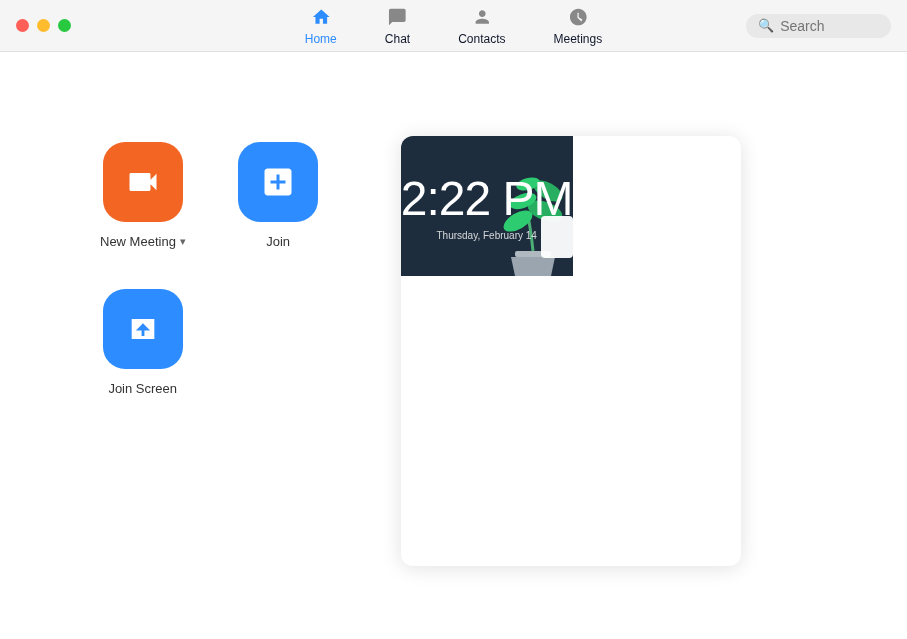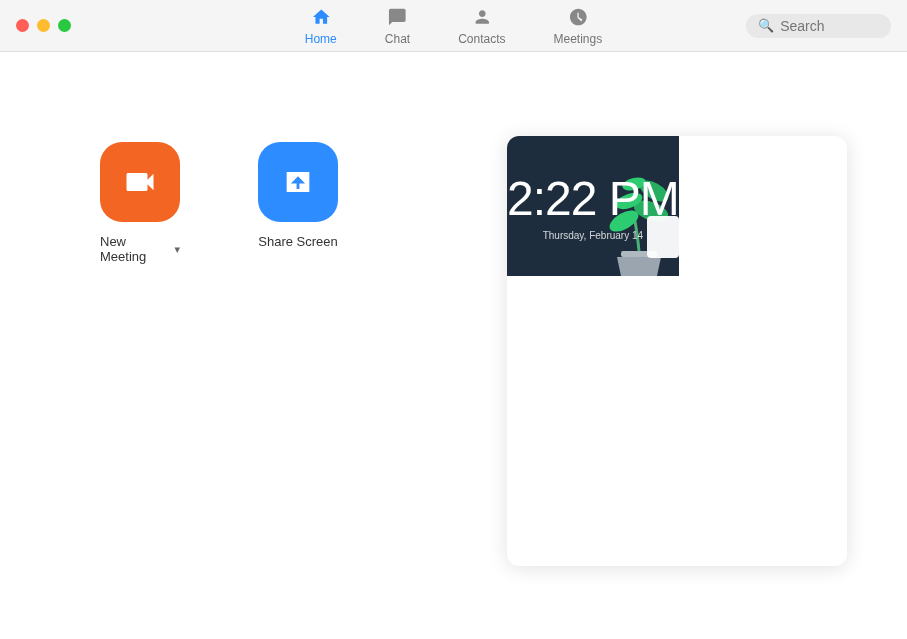--- a/index.html
+++ b/index.html
@@ -45,21 +45,21 @@
       transform: translateX(-50%);
       top: 0;
       height: 52px;
     }
     .nav-item {
       display: flex;
       flex-direction: column;
       align-items: center;
       gap: 2px;
       cursor: pointer;
-      color: #737373;
+      color: #0f172a;
       font-size: 12px;
       padding: 8px 4px;
       text-decoration: none;
     }
     .nav-item.active {
       color: #2d8cff;
     }
     .nav-icon {
       font-size: 18px;
       line-height: 1;
@@ -93,22 +93,22 @@
       display: flex;
       padding: 60px 60px 40px 100px;
       gap: 80px;
       height: calc(639px - 52px);
       background: white;
     }
 
     
     .action-grid {
       display: grid;
-      grid-template-columns: 1fr 1fr 1fr;
-      gap: 40px 78px;
+      grid-template-columns: 1fr 1fr;
+      gap: 40px 50px;
       align-content: start;
       padding-top: 30px;
     }
 
     .action-item {
       display: flex;
       flex-direction: column;
       align-items: center;
       gap: 12px;
       cursor: pointer;
@@ -280,30 +280,40 @@
         <svg width="36" height="36" viewBox="0 0 24 24" fill="white">
           <path d="M17 10.5V7c0-.55-.45-1-1-1H4c-.55 0-1 .45-1 1v10c0 .55.45 1 1 1h12c.55 0 1-.45 1-1v-3.5l4 4v-11l-4 4z"></path>
         </svg>
       </button>
       <div class="action-label">
         <span>New Meeting</span>
         <span class="chevron">▾</span>
       </div>
     </div>
 
+    <div class="action-item">
+      <button class="action-btn blue">
+        <svg width="36" height="36" viewBox="0 0 24 24" fill="white">
+          <path d="M19 3H5c-1.1 0-2 .9-2 2v14c0 1.1.9 2 2 2h14c1.1 0 2-.9 2-2V5c0-1.1-.9-2-2-2zm-2 10h-4v4h-2v-4H7v-2h4V7h2v4h4v2z"></path>
+        </svg>
+      </button>
+      <div class="action-label">
+        <span>Join</span>
+      </div>
+    </div>
 
 
     <div class="action-item">
       <button class="action-btn blue">
         <svg width="34" height="34" viewBox="0 0 24 24" fill="white">
           <path d="M20 5H4v14h16V5zm-9 12v-4H7l5-5 5 5h-4v4h-2z"></path>
         </svg>
       </button>
       <div class="action-label">
-        <span>Share Screen</span>
+        <span>Join Screen</span>
       </div>
     </div>
 
   </div>
 
   <div class="calendar-widget">
     <div class="calendar-header">
       <div class="calendar-time">2:22 PM</div>
       <div class="calendar-date">Thursday, February 14</div>
 

